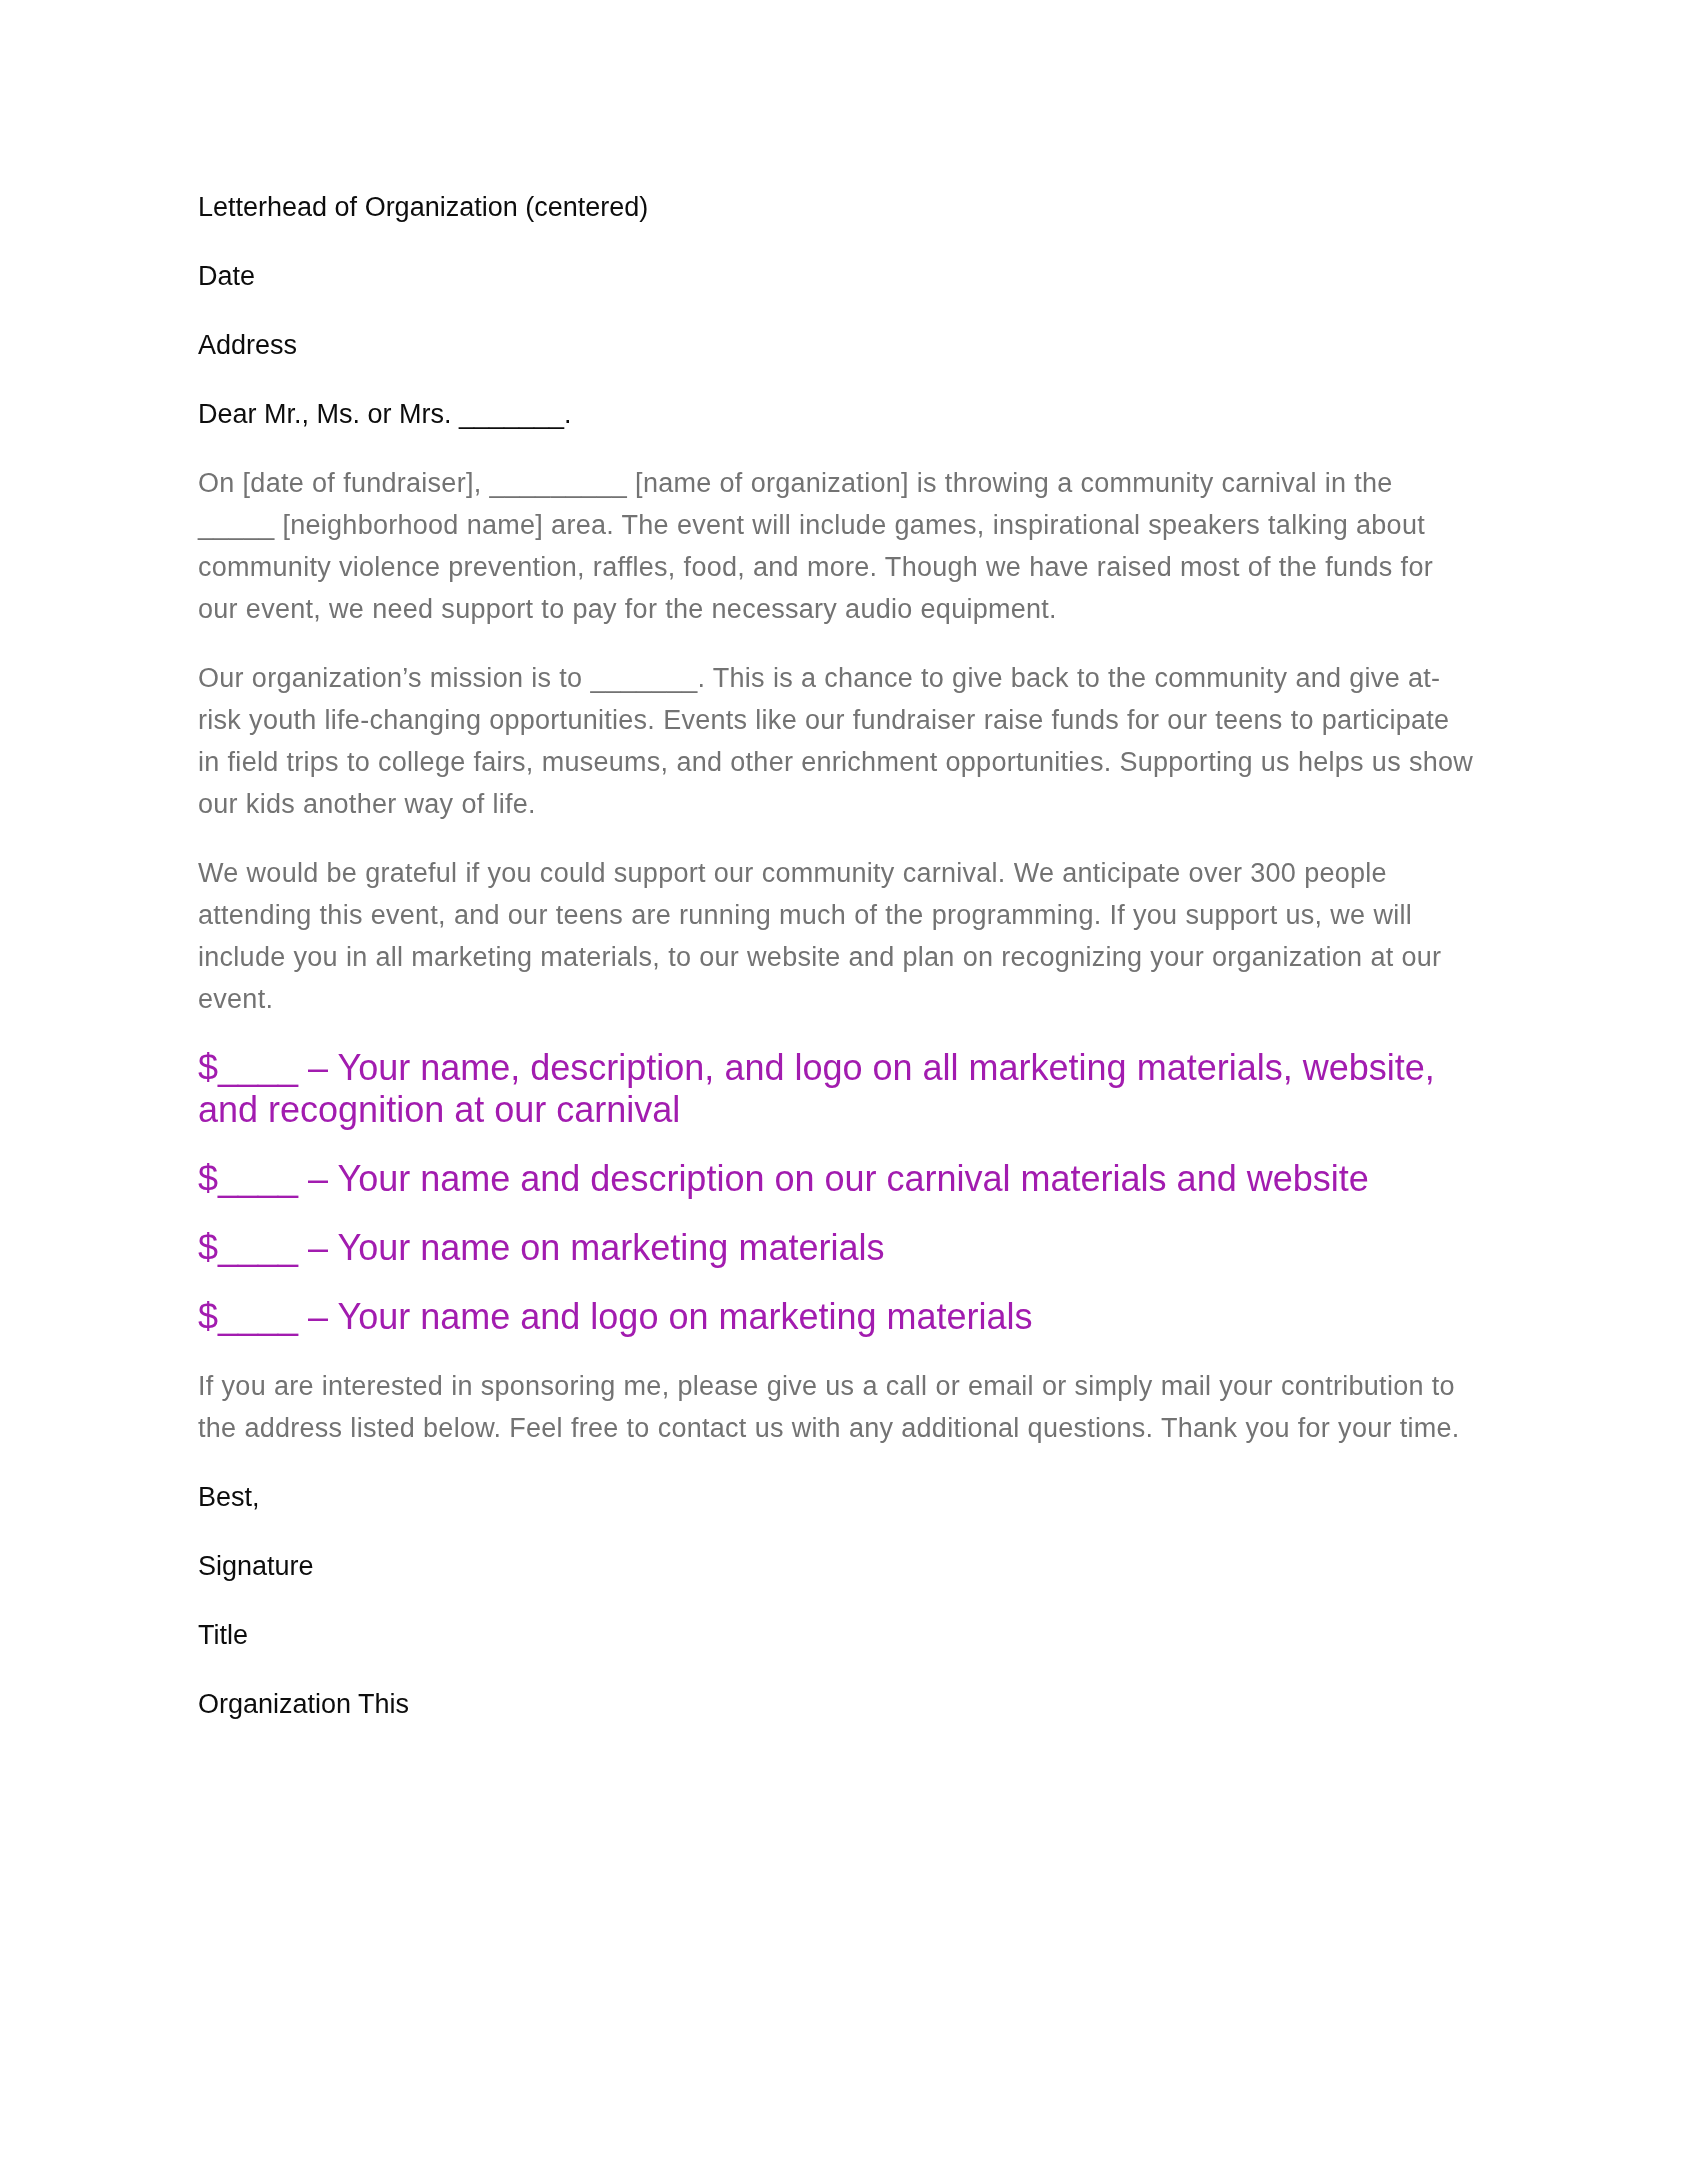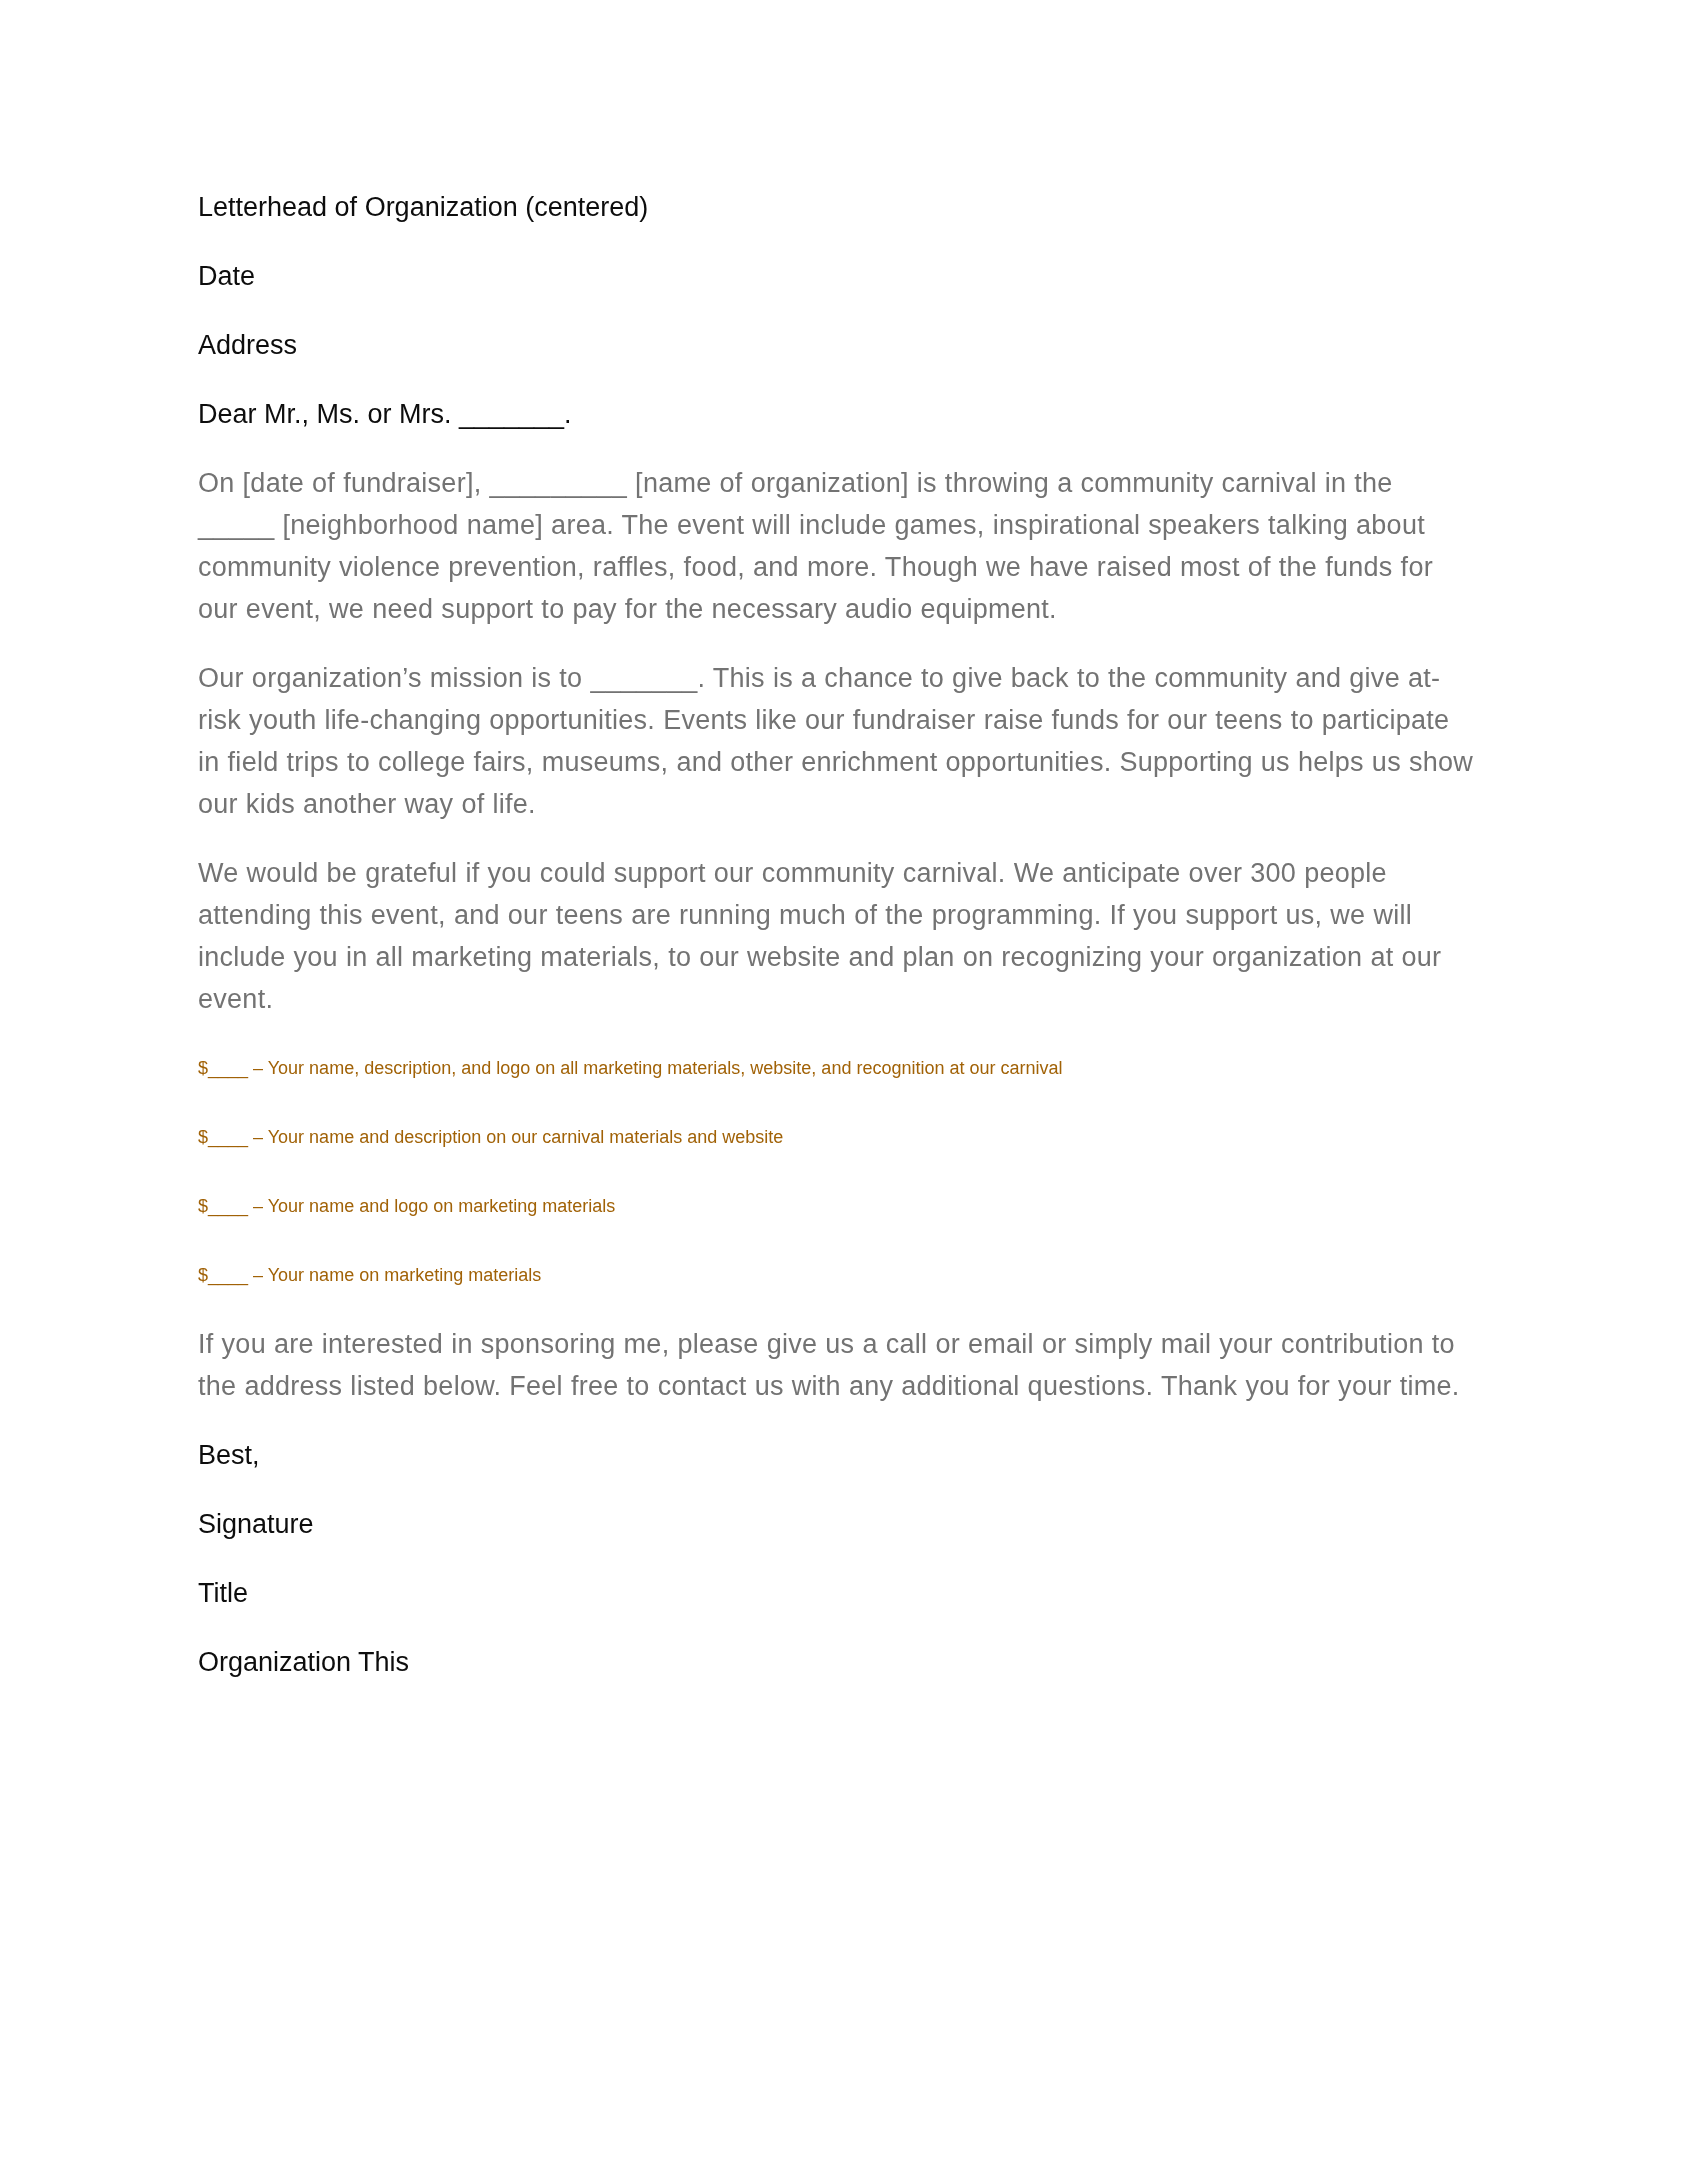--- a/index.html
+++ b/index.html
@@ -44,43 +44,43 @@
 
   
   .line {
     font-size: 27px;
     line-height: 42px;
     margin: 0 0 27px 0;
     color: #0d0d0d;
   }
 
   .option-line {
-    font-size: 18px;
+    font-size: 36px;
     line-height: 42px;
     margin: 0 0 27px 0;
-    color: #a16207;
+    color: #a21caf;
   }
 </style>
 </head>
 <body>
 
 <div id="page">
   <div id="letter-body">
 
   <p class="line">Letterhead of Organization (centered)</p>
       <p class="line">Date</p>
       <p class="line">Address</p>
       <p class="line">Dear Mr., Ms. or Mrs. _______.</p>
       <p class="para">On [date of fundraiser], _________ [name of organization] is throwing a community carnival in the _____ [neighborhood name] area. The event will include games, inspirational speakers talking about community violence prevention, raffles, food, and more. Though we have raised most of the funds for our event, we need support to pay for the necessary audio equipment.</p>
       <p class="para">Our organization’s mission is to _______. This is a chance to give back to the community and give at-risk youth life-changing opportunities. Events like our fundraiser raise funds for our teens to participate in field trips to college fairs, museums, and other enrichment opportunities. Supporting us helps us show our kids another way of life.</p>
       <p class="para">We would be grateful if you could support our community carnival. We anticipate over 300 people attending this event, and our teens are running much of the programming. If you support us, we will include you in all marketing materials, to our website and plan on recognizing your organization at our event.</p>
       <p class="option-line">$____ – Your name, description, and logo on all marketing materials, website, and recognition at our carnival</p>
       <p class="option-line">$____ – Your name and description on our carnival materials and website</p>
+      <p class="option-line">$____ – Your name on marketing materials</p>
       <p class="option-line">$____ – Your name and logo on marketing materials</p>
-      <p class="option-line">$____ – Your name on marketing materials</p>
       <p class="para">If you are interested in sponsoring me, please give us a call or email or simply mail your contribution to the address listed below. Feel free to contact us with any additional questions. Thank you for your time.</p>
       <p class="line">Best,</p>
       <p class="line">Signature</p>
       <p class="line">Title</p>
       <p class="line">Organization This</p>
     </div>
 </div>
 
 
 </body></html>

